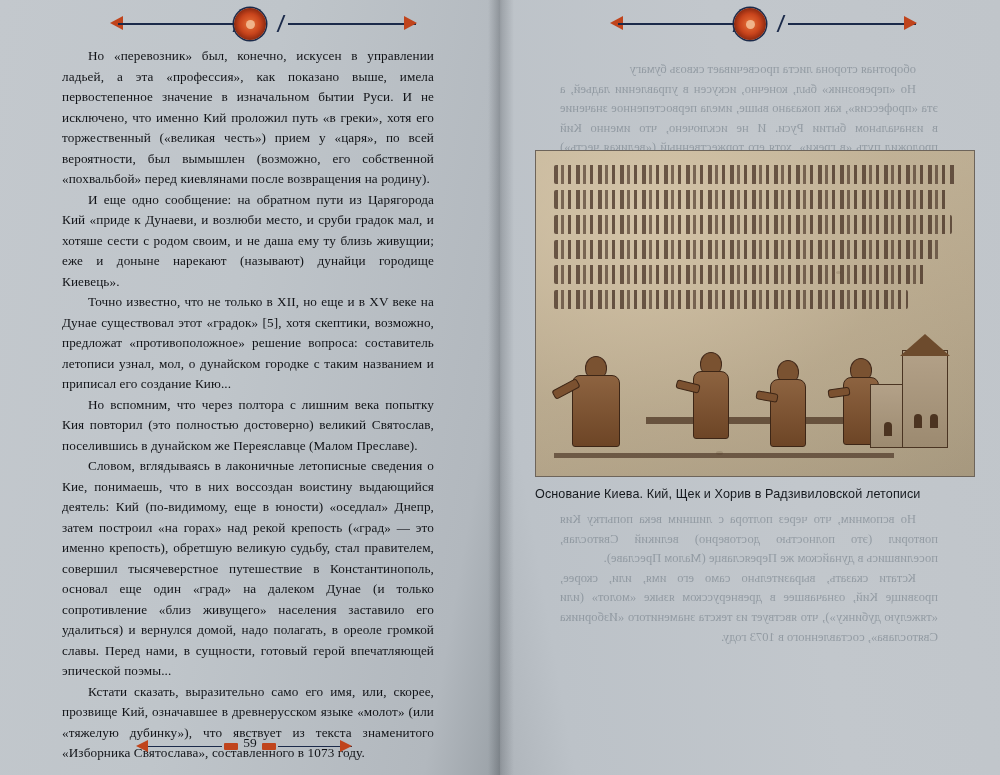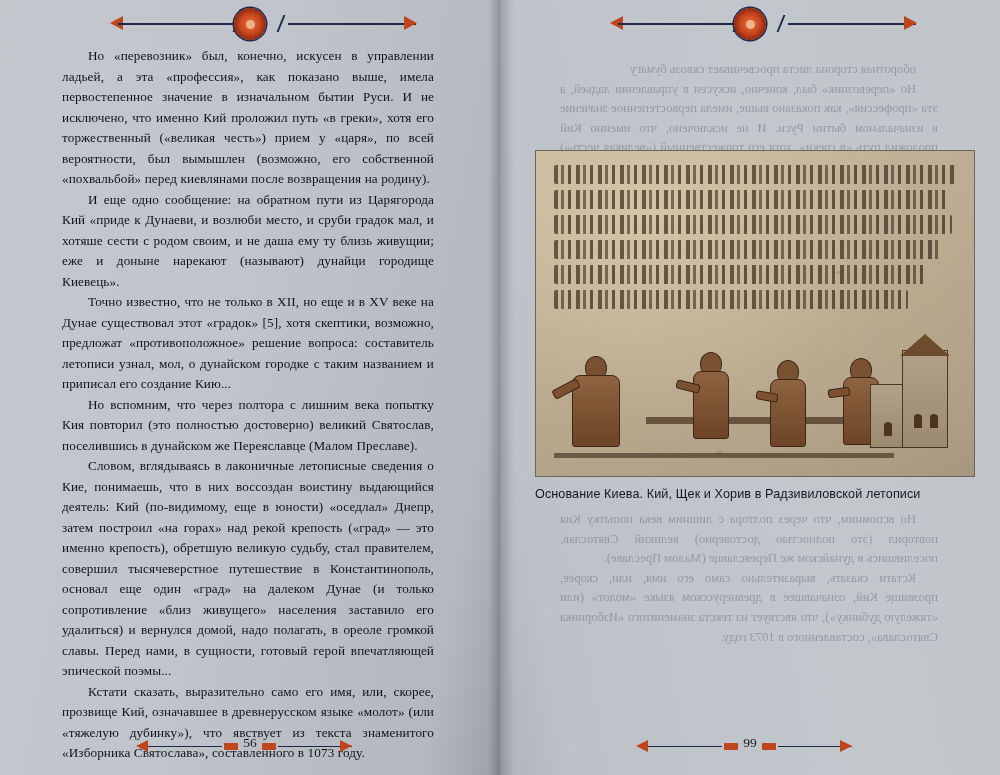--- a/index.html
+++ b/index.html
@@ -354,21 +354,21 @@
       <p>Точно известно, что не только в XII, но еще и в XV веке на Дунае существовал этот «градок» [5], хотя скептики, возможно, предложат «противоположное» решение вопроса: составитель летописи узнал, мол, о дунайском городке с таким названием и приписал его создание Кию...</p>
       <p>Но вспомним, что через полтора с лишним века попытку Кия повторил (это полностью достоверно) великий Святослав, поселившись в дунайском же Переяславце (Малом Преславе).</p>
       <p>Словом, вглядываясь в лаконичные летописные сведения о Кие, понимаешь, что в них воссоздан воистину выдающийся деятель: Кий (по-видимому, еще в юности) «оседлал» Днепр, затем построил «на горах» над рекой крепость («град» — это именно крепость), обретшую великую судьбу, стал правителем, совершил тысячеверстное путешествие в Константинополь, основал еще один «град» на далеком Дунае (и только сопротивление «близ живущего» населения заставило его удалиться) и вернулся домой, надо полагать, в ореоле громкой славы. Перед нами, в сущности, готовый герой впечатляющей эпической поэмы...</p>
       <p>Кстати сказать, выразительно само его имя, или, скорее, прозвище Кий, означавшее в древнерусском языке «молот» (или «тяжелую дубинку»), что явствует из текста знаменитого «Изборника Святослава», составленного в 1073 году.</p>
     </div>
 
     <div class="footer">
       <div class="foot-arrow foot-arrow-l"></div>
       <div class="foot-line foot-line-l"></div>
       <div class="foot-bar foot-bar-l"></div>
-      <div class="foot-num">56</div>
+      <div class="foot-num">59</div>
       <div class="foot-bar foot-bar-r"></div>
       <div class="foot-line foot-line-r"></div>
       <div class="foot-arrow foot-arrow-r"></div>
     </div>
   </div>
 
   <div class="page page-right">
 
     <div class="ornament">
       <div class="orn-arrow orn-arrow-l"></div>
@@ -441,25 +441,16 @@
             <div class="roof"></div>
             <div class="win" style="right:10px; bottom:20px;"></div>
             <div class="win" style="right:26px; bottom:20px;"></div>
             <div class="win" style="left:14px; bottom:12px;"></div>
           </div>
         </div>
       </div>
       <div class="fig-caption">Основание Киева. Кий, Щек и Хорив в Радзивиловской летописи</div>
     </div>
 
-    <div class="footer">
-      <div class="foot-arrow foot-arrow-l"></div>
-      <div class="foot-line foot-line-l"></div>
-      <div class="foot-bar foot-bar-l"></div>
-      <div class="foot-num">99</div>
-      <div class="foot-bar foot-bar-r"></div>
-      <div class="foot-line foot-line-r"></div>
-      <div class="foot-arrow foot-arrow-r"></div>
-    </div>
   </div>
 
   <div class="gutter-shadow"></div>
 </div>
 
 </body></html>

